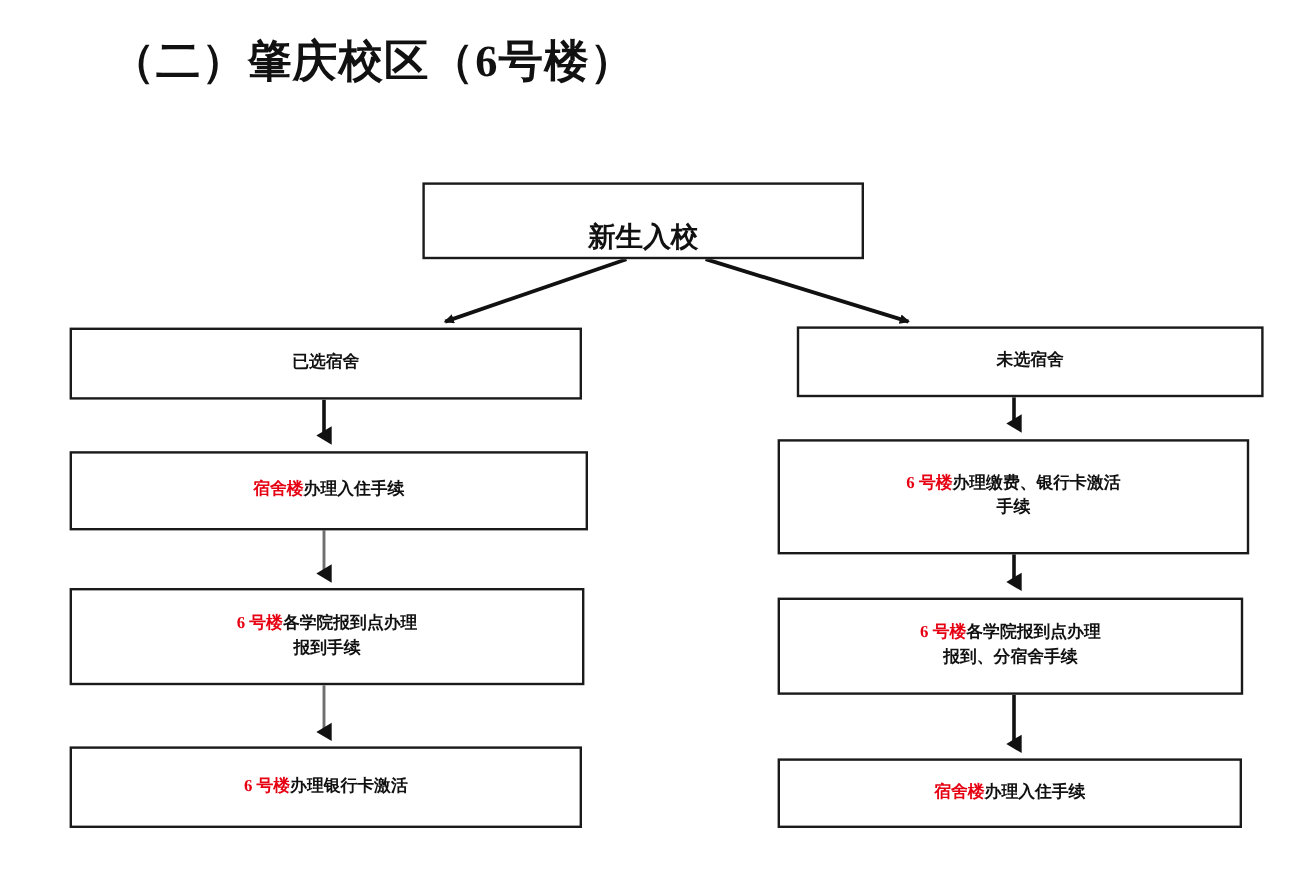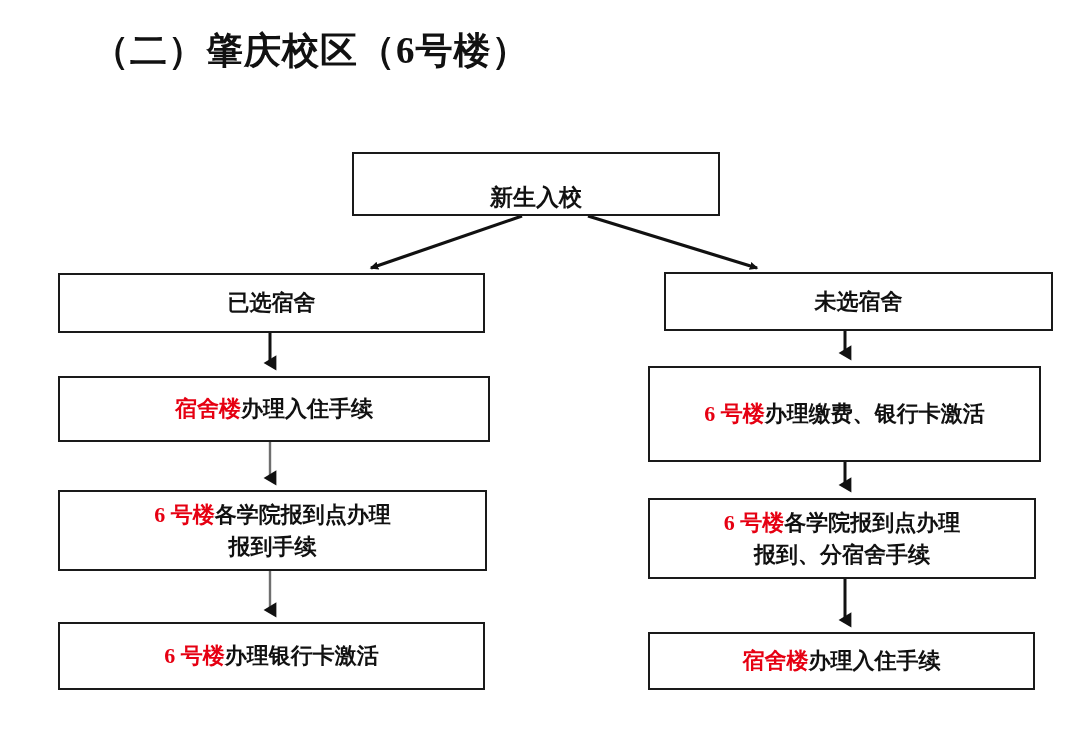--- a/index.html
+++ b/index.html
@@ -37,21 +37,21 @@
     border: 2.4px solid #1a1a1a;
     background: #ffffff;
     display: flex;
     align-items: center;
     justify-content: center;
     text-align: center;
     line-height: 1.45;
     color: #111111;
     font-family: "Liberation Serif", "DejaVu Serif", serif;
     font-weight: bold;
-    font-size: 22px;
+    font-size: 14px;
   }
   .node .inner {
     padding: 0 8px;
     width: 100%;
   }
   .node .line {
     display: block;
     white-space: nowrap;
   }
   .hl {
@@ -144,20 +144,21 @@
 
   <div class="node" style="left:664px; top:272px; width:389px; height:59px;">
     <div class="inner">
       <span class="line">未选宿舍</span>
     </div>
   </div>
 
   <div class="node" style="left:648px; top:366px; width:393px; height:96px;">
     <div class="inner">
         <span class="line"><span class="hl">6 号楼</span><span>办理缴费、银行卡激活</span></span>
+        <span class="line"><span>手续</span></span>
       </div>
   </div>
 
   <div class="node" style="left:648px; top:498px; width:388px; height:81px;">
     <div class="inner">
         <span class="line"><span class="hl">6 号楼</span><span>各学院报到点办理</span></span>
         <span class="line"><span>报到、分宿舍手续</span></span>
       </div>
   </div>
 

